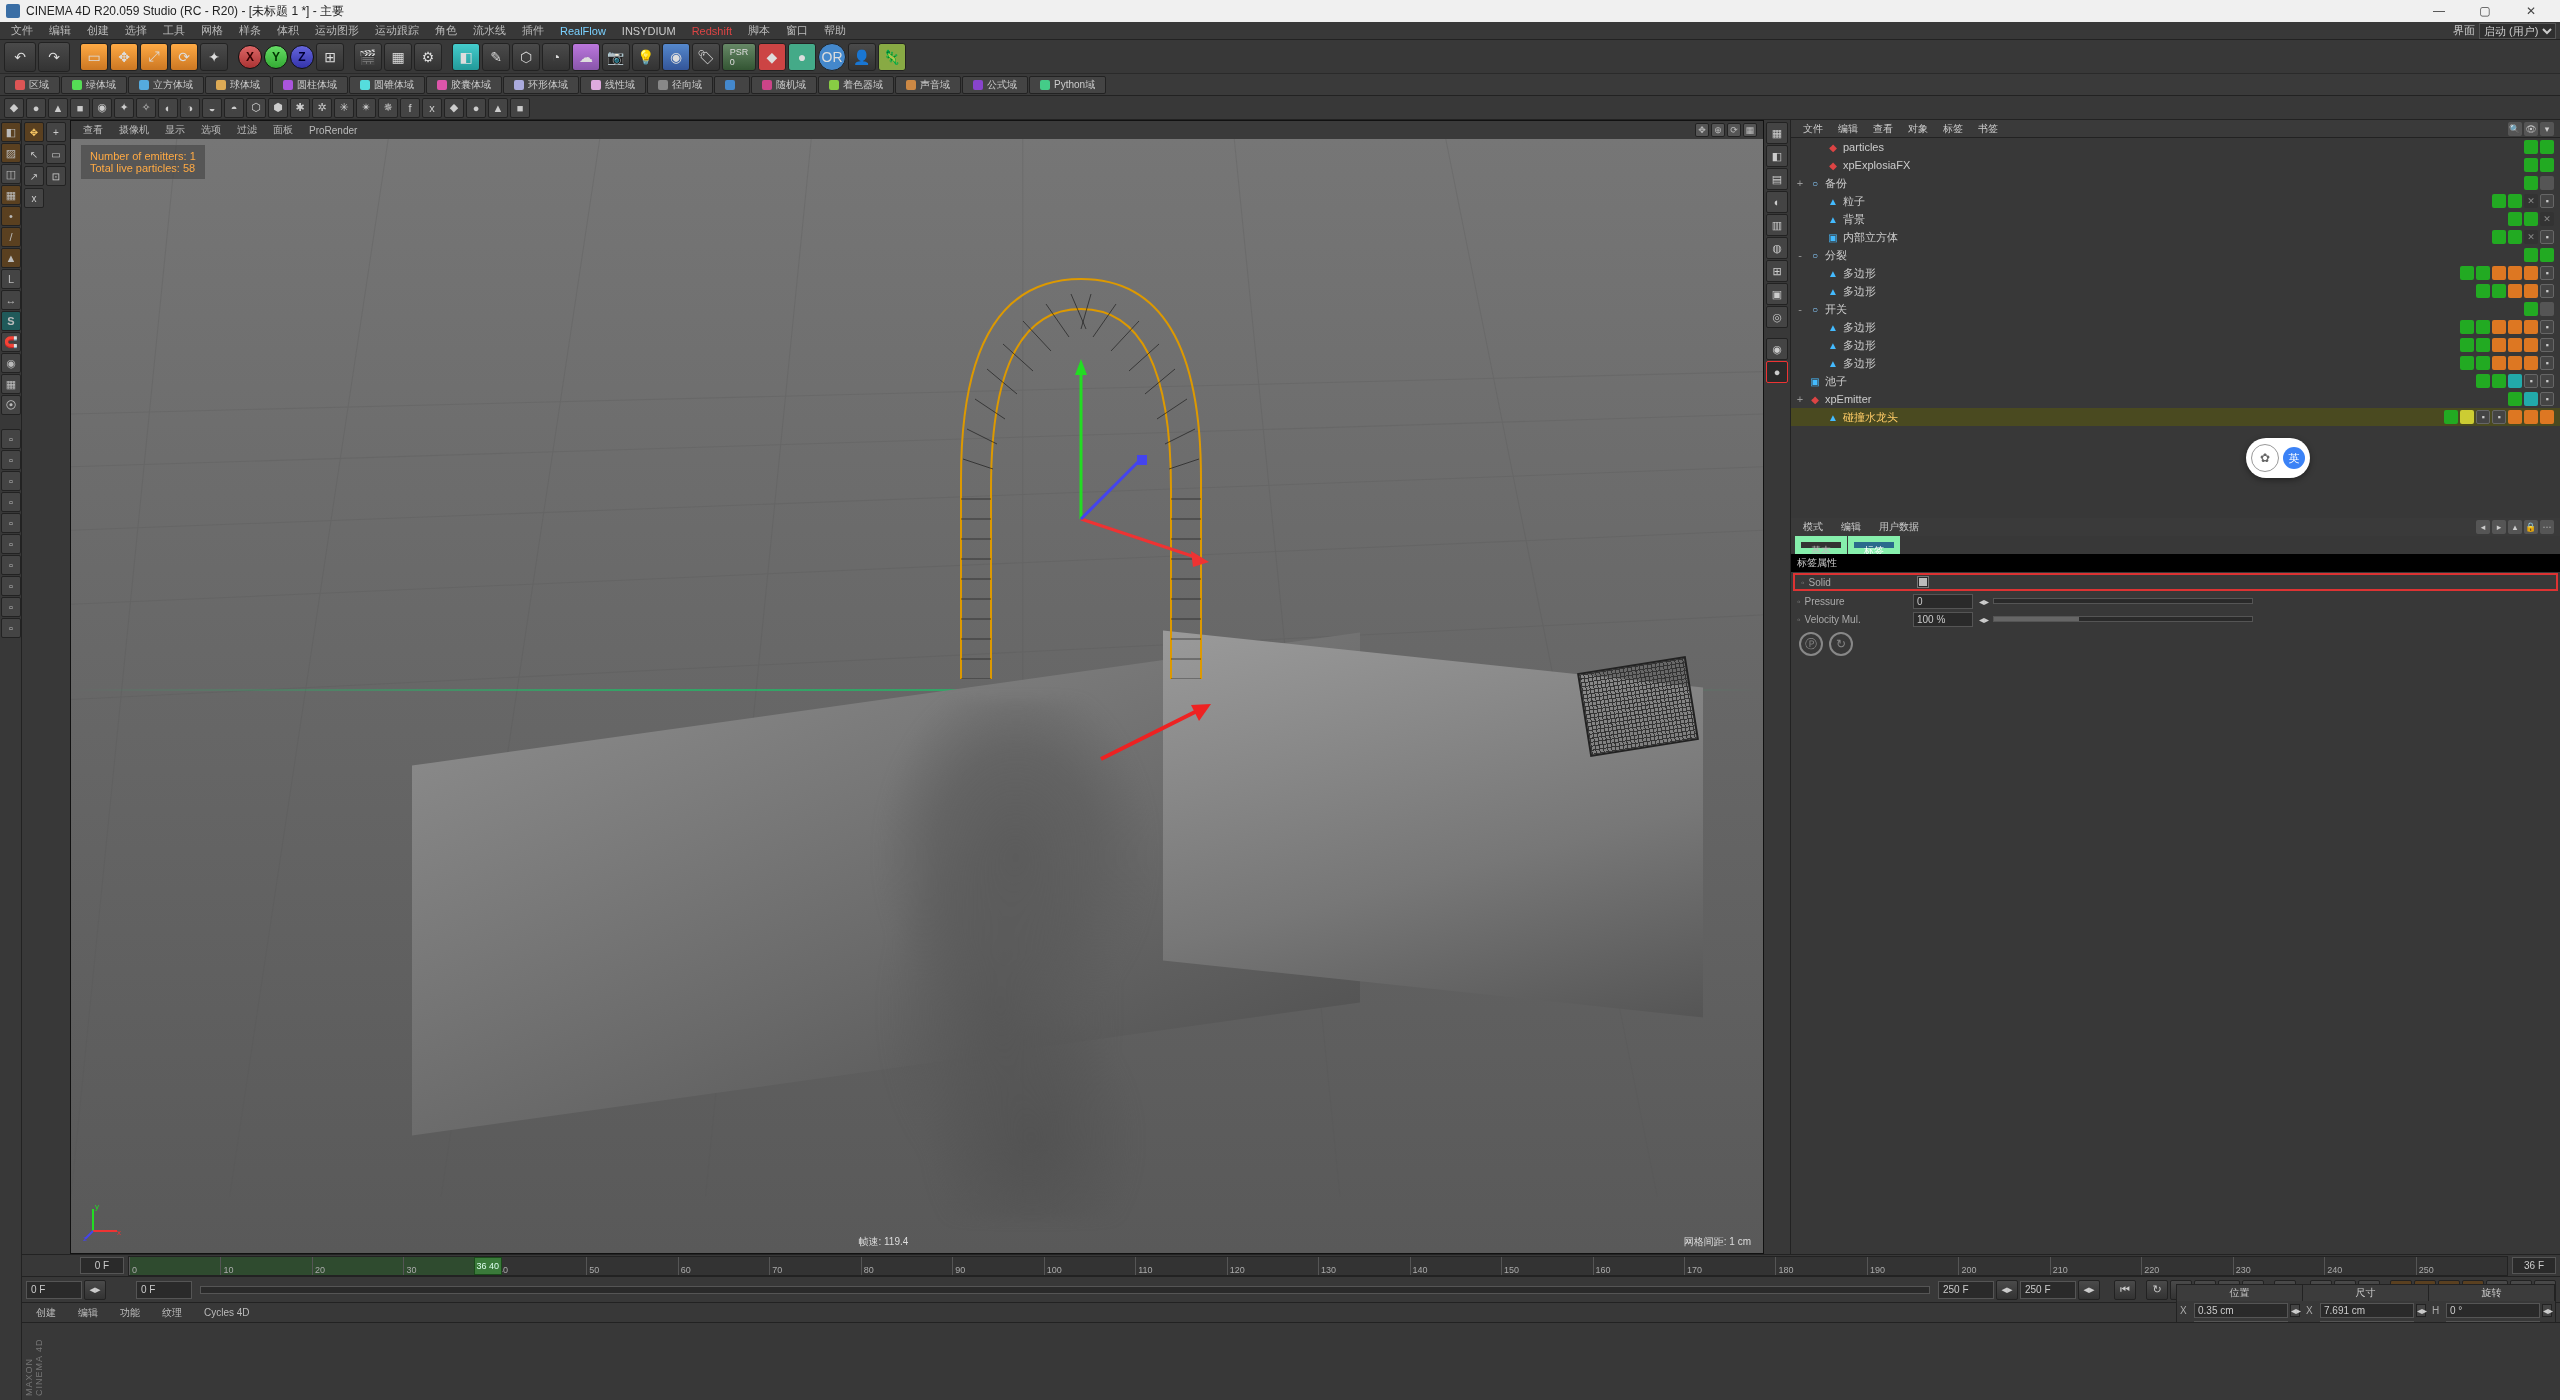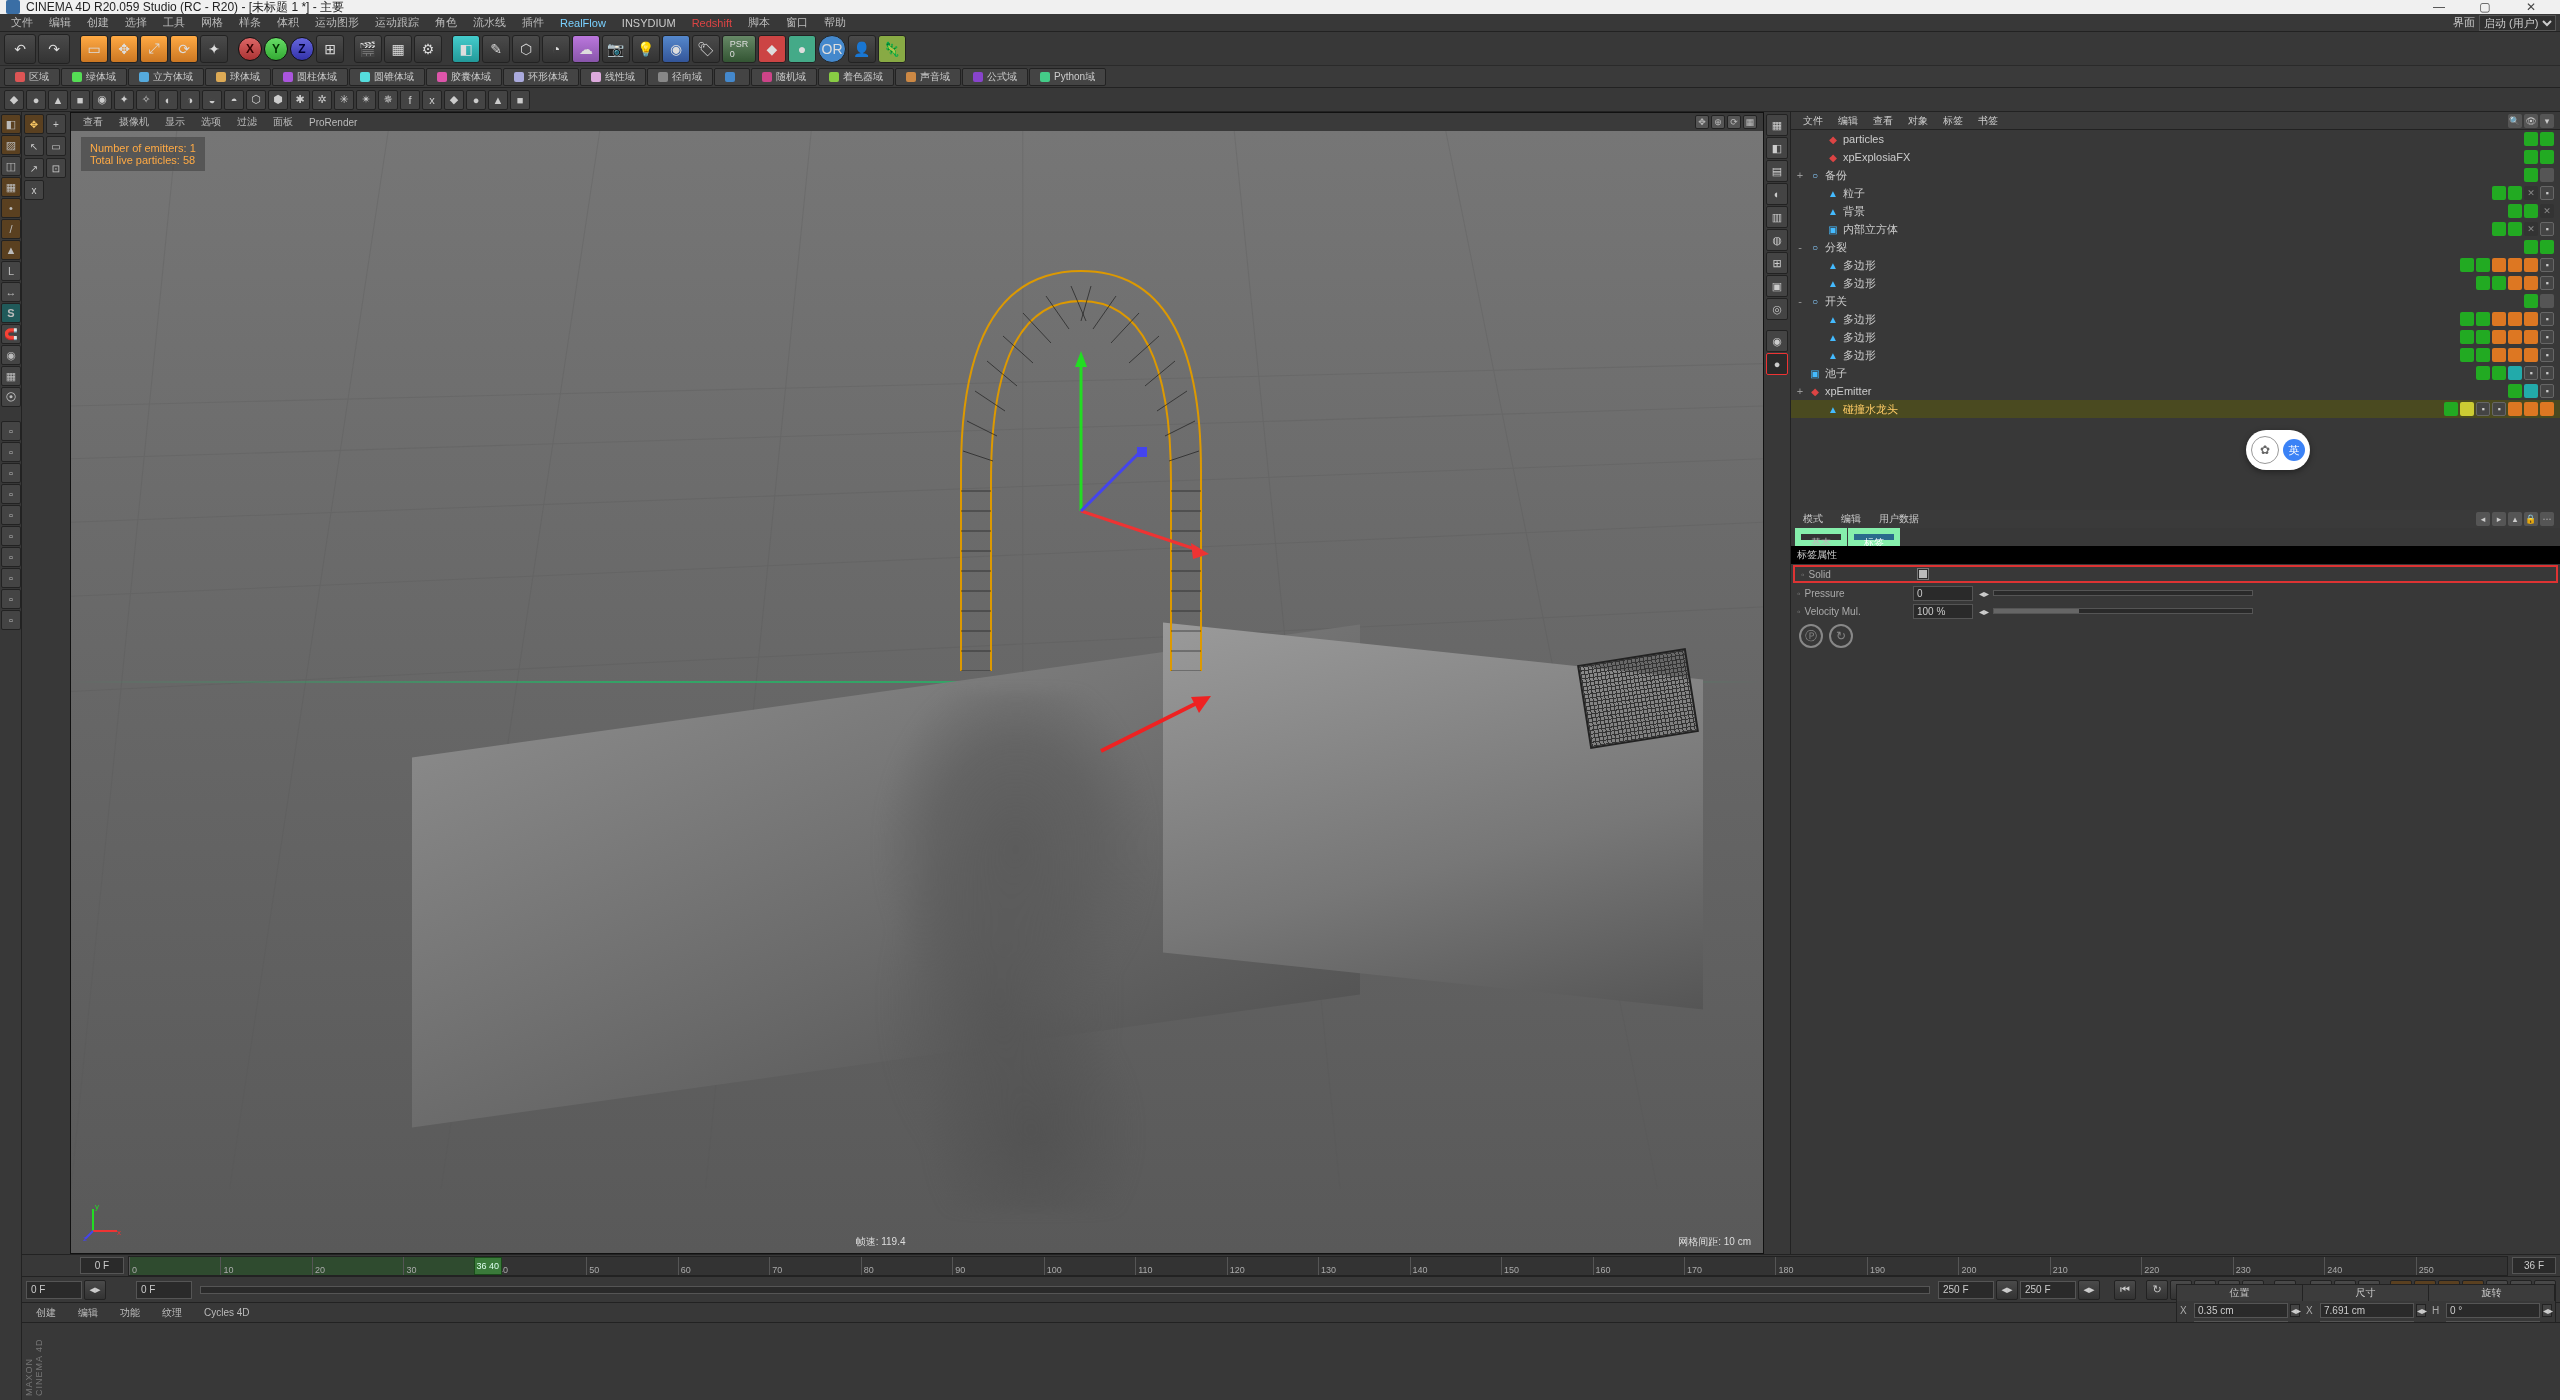--- a/index.html
+++ b/index.html
@@ -1,20 +1,20 @@
 <!DOCTYPE html>
 <html><head>
 <meta charset="utf-8">
 <style>
 *{margin:0;padding:0;box-sizing:border-box;font-family:"Microsoft YaHei",Arial,sans-serif;user-select:none}
 html,body{width:100%;height:100%;background:#383838;color:#ccc;font-size:11px;overflow:hidden}
 .app{display:flex;flex-direction:column;width:2560px;height:1400px;transform-origin:top left}
 
 
-.titlebar{height:14px;background:#f0f0f0;color:#222;display:flex;align-items:center;padding:0 6px;font-size:12px}
+.titlebar{height:22px;background:#f0f0f0;color:#222;display:flex;align-items:center;padding:0 6px;font-size:12px}
 .titlebar .ticon{width:14px;height:14px;background:#3a6ea5;border-radius:2px;margin-right:6px}
 .titlebar .spacer{flex:1}
 .titlebar .wbtn{width:46px;height:22px;display:flex;align-items:center;justify-content:center;color:#444}
 
 
 .menubar{height:18px;background:#383838;display:flex;align-items:center;padding:0 4px;gap:2px;border-bottom:1px solid #222}
 .menubar .mitem{padding:2px 7px;color:#bbb;font-size:11px;cursor:default}
 .menubar .mitem.real{color:#7ad1ff}
 .menubar .mitem.ins{color:#ccc}
 .menubar .mitem.rs{color:#d44}
@@ -500,21 +500,21 @@
             <line x1="10" y1="30" x2="10" y2="8" stroke="#2d2" stroke-width="2"></line>
               <text x="12" y="8" fill="#2d2" font-size="8">y</text>
             <line x1="10" y1="30" x2="34" y2="30" stroke="#e33" stroke-width="2"></line>
               <text x="34" y="34" fill="#e33" font-size="8">x</text>
             <line x1="10" y1="30" x2="2" y2="38" stroke="#44e" stroke-width="2"></line>
               <text x="0" y="40" fill="#44e" font-size="8">z</text>
           </svg>
           <div class="vp-status">
             <span></span>
             <span class="c">帧速: 119.4</span>
-            <span>网格间距: 10 cm</span>
+            <span>网格间距: 1 cm</span>
           </div>
         </div>
 
         <div class="right-dock">
           <div class="rd">▦</div>
           <div class="rd">◧</div>
           <div class="rd">▤</div>
           <div class="rd">◐</div>
           <div class="rd">▥</div>
           <div class="rd">◍</div>

